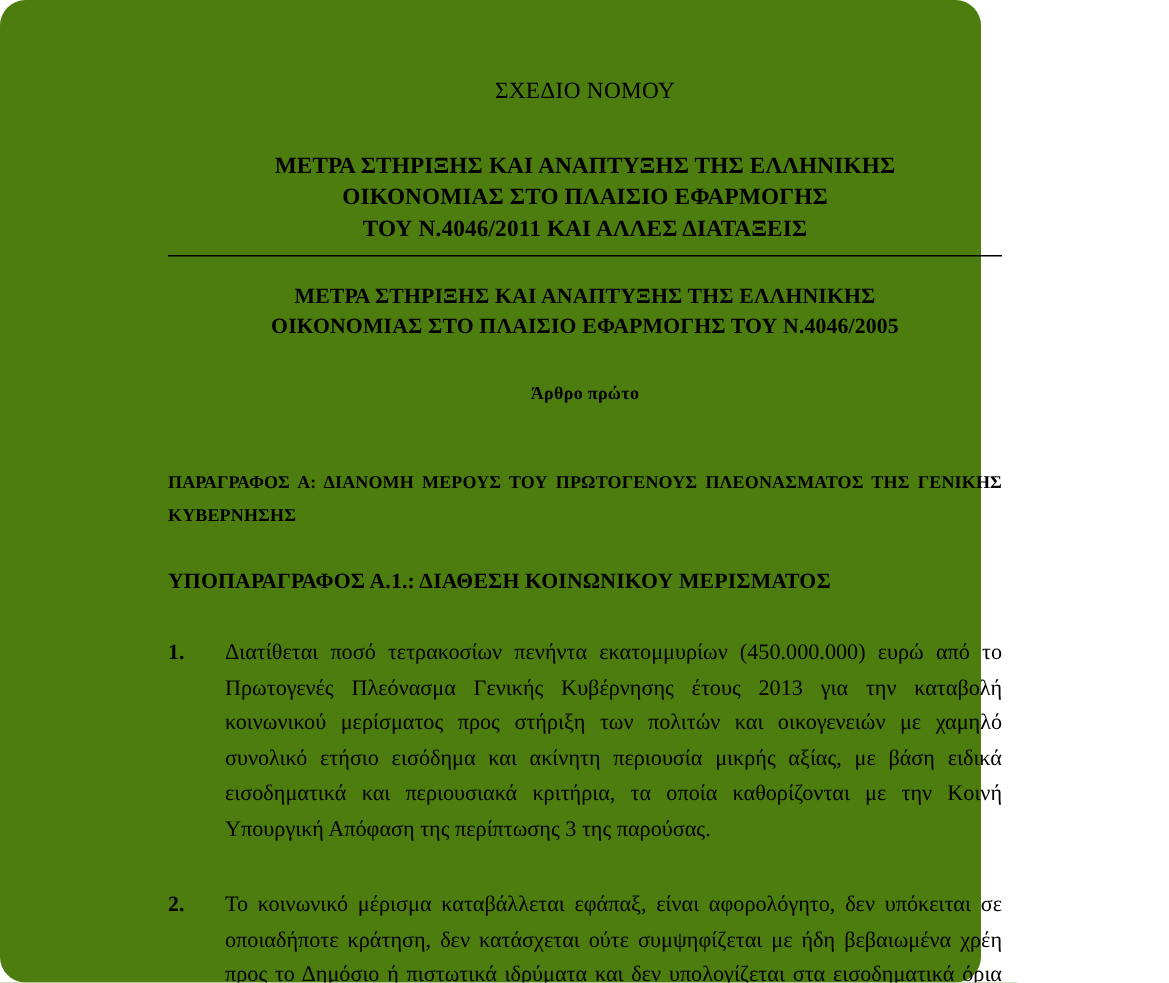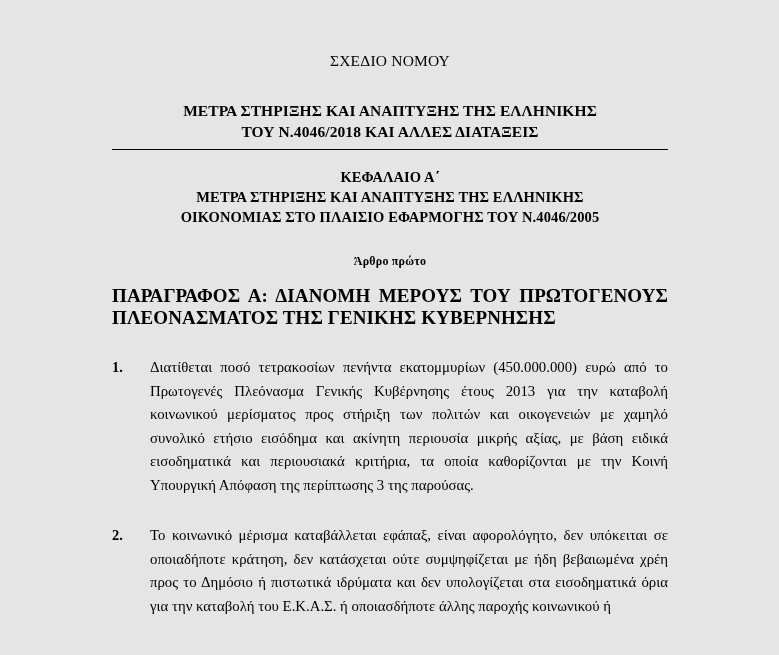--- a/index.html
+++ b/index.html
@@ -10,23 +10,24 @@
   body {
     width: 779px;
     height: 655px;
     overflow: hidden;
     font-family: "Liberation Serif", "DejaVu Serif", serif;
     color: #000000;
   }
 
   .page {
     position: relative;
-    width: 779px;
+    width: 654px;
     height: 655px;
-    background: #e5e5e5;
+    background: #4d7c0f;
+    border-radius: 17px;
   }
 
   
   .content {
     position: absolute;
     left: 112px;
     top: 0;
     width: 556px;
   }
 
@@ -67,24 +68,24 @@
     text-align: center;
     font-size: 12px;
     font-weight: bold;
     margin-top: 27px;
     letter-spacing: 0.2px;
   }
 
   .paragraph-heading {
     text-align: justify;
     text-align-last: left;
-    font-size: 19px;
+    font-size: 12px;
     font-weight: bold;
     line-height: 22px;
-    margin-top: 16px;
+    margin-top: 40px;
     letter-spacing: 0.1px;
   }
 
   .subparagraph-heading {
     text-align: left;
     font-size: 14.5px;
     font-weight: bold;
     margin-top: 26px;
     letter-spacing: 0.1px;
   }
@@ -118,35 +119,36 @@
 </head>
 <body>
 
 <div class="page">
   <div class="content">
 
     <div class="doc-type">ΣΧΕΔΙΟ ΝΟΜΟΥ</div>
 
     <div class="main-title">
       <div>ΜΕΤΡΑ ΣΤΗΡΙΞΗΣ ΚΑΙ ΑΝΑΠΤΥΞΗΣ ΤΗΣ ΕΛΛΗΝΙΚΗΣ</div>
-      <div>ΤΟΥ Ν.4046/2018 ΚΑΙ ΑΛΛΕΣ ΔΙΑΤΑΞΕΙΣ</div>
+      <div>ΟΙΚΟΝΟΜΙΑΣ ΣΤΟ ΠΛΑΙΣΙΟ ΕΦΑΡΜΟΓΗΣ</div>
+      <div>ΤΟΥ Ν.4046/2011 ΚΑΙ ΑΛΛΕΣ ΔΙΑΤΑΞΕΙΣ</div>
     </div>
 
     <hr class="title-rule">
 
     <div class="chapter-title">
-      <div>ΚΕΦΑΛΑΙΟ Α΄</div>
       <div>ΜΕΤΡΑ ΣΤΗΡΙΞΗΣ ΚΑΙ ΑΝΑΠΤΥΞΗΣ ΤΗΣ ΕΛΛΗΝΙΚΗΣ</div>
       <div>ΟΙΚΟΝΟΜΙΑΣ ΣΤΟ ΠΛΑΙΣΙΟ ΕΦΑΡΜΟΓΗΣ ΤΟΥ Ν.4046/2005</div>
     </div>
 
     <div class="article-title">Άρθρο πρώτο</div>
 
     <div class="paragraph-heading">ΠΑΡΑΓΡΑΦΟΣ Α: ΔΙΑΝΟΜΗ ΜΕΡΟΥΣ ΤΟΥ ΠΡΩΤΟΓΕΝΟΥΣ ΠΛΕΟΝΑΣΜΑΤΟΣ ΤΗΣ ΓΕΝΙΚΗΣ ΚΥΒΕΡΝΗΣΗΣ</div>
 
+    <div class="subparagraph-heading">ΥΠΟΠΑΡΑΓΡΑΦΟΣ Α.1.: ΔΙΑΘΕΣΗ ΚΟΙΝΩΝΙΚΟΥ ΜΕΡΙΣΜΑΤΟΣ</div>
 
     <ol class="numbered-list">
 
       <li class="list-item">
         <span class="marker">1.</span>
         <span>Διατίθεται ποσό τετρακοσίων πενήντα εκατομμυρίων (450.000.000) ευρώ από το Πρωτογενές Πλεόνασμα Γενικής Κυβέρνησης έτους 2013 για την καταβολή κοινωνικού μερίσματος προς στήριξη των πολιτών και οικογενειών με χαμηλό συνολικό ετήσιο εισόδημα και ακίνητη περιουσία μικρής αξίας, με βάση ειδικά εισοδηματικά και περιουσιακά κριτήρια, τα οποία καθορίζονται με την Κοινή Υπουργική Απόφαση της περίπτωσης 3 της παρούσας.</span>
       </li>
 
       <li class="list-item">
         <span class="marker">2.</span>

